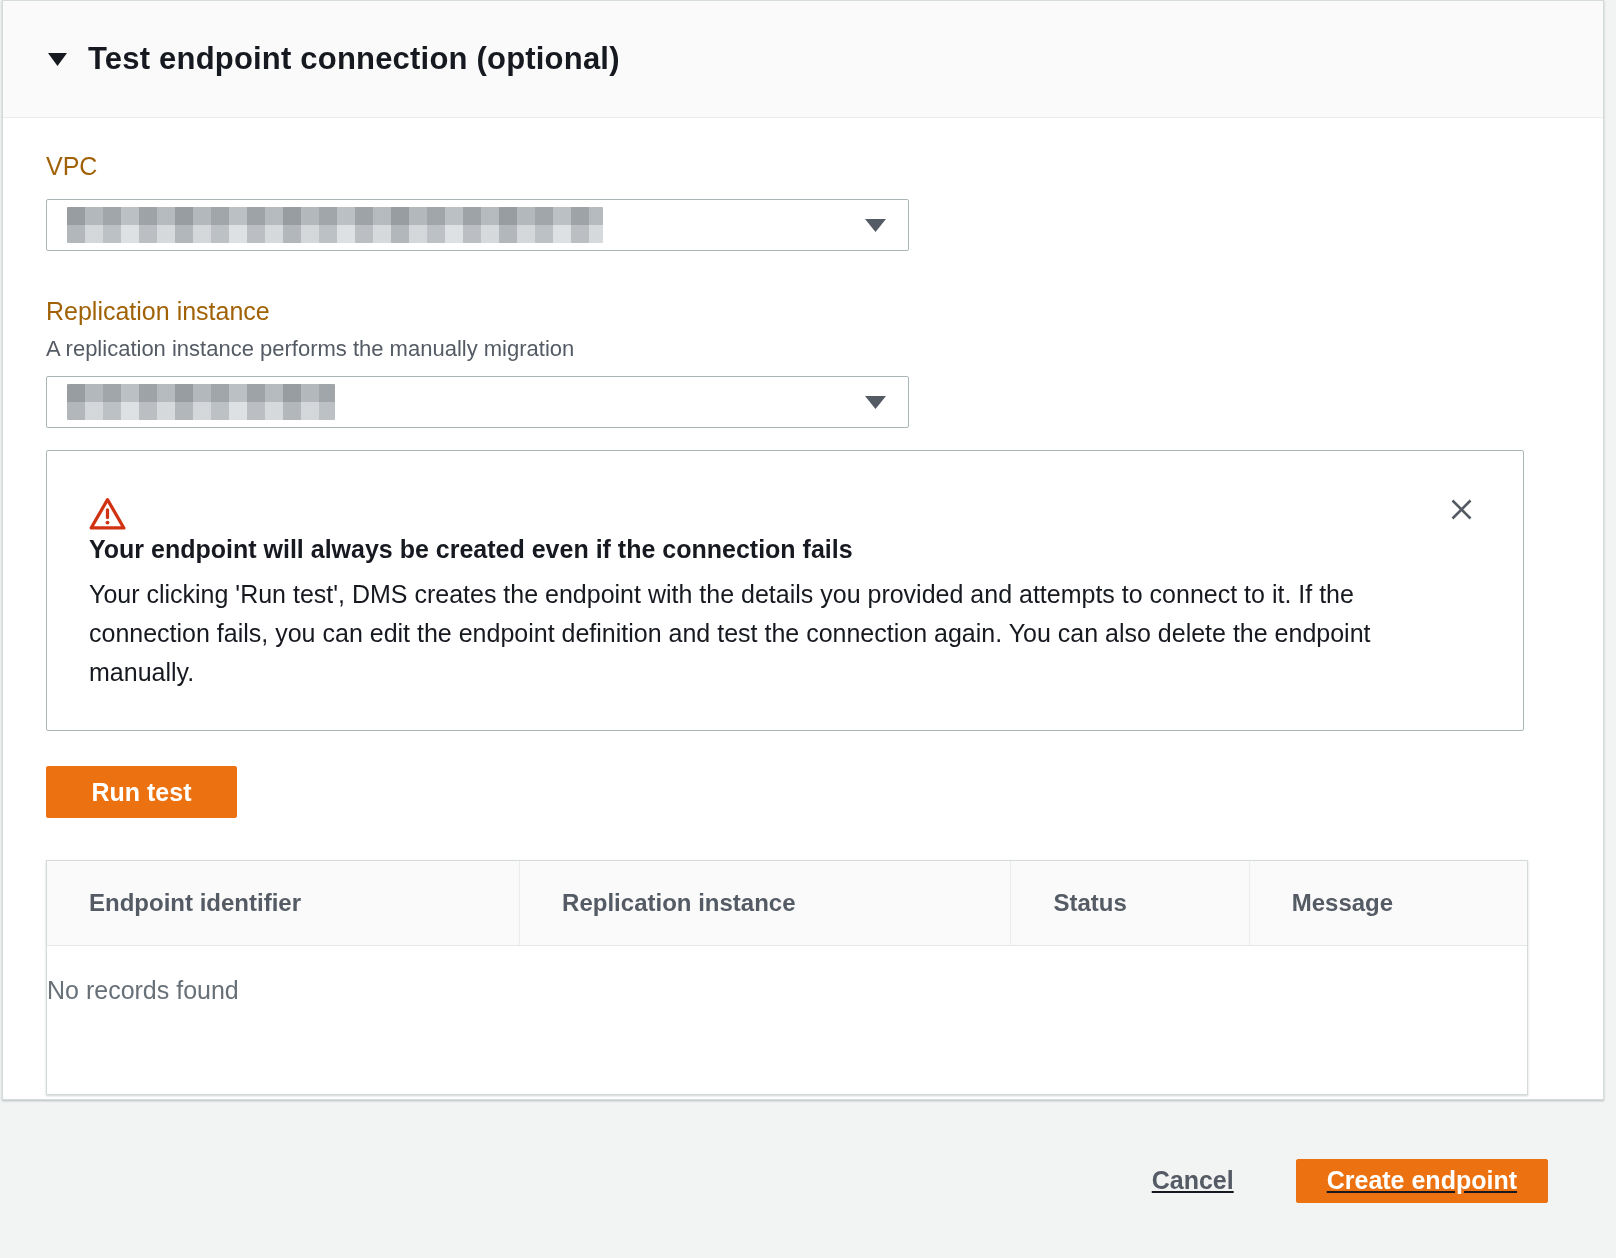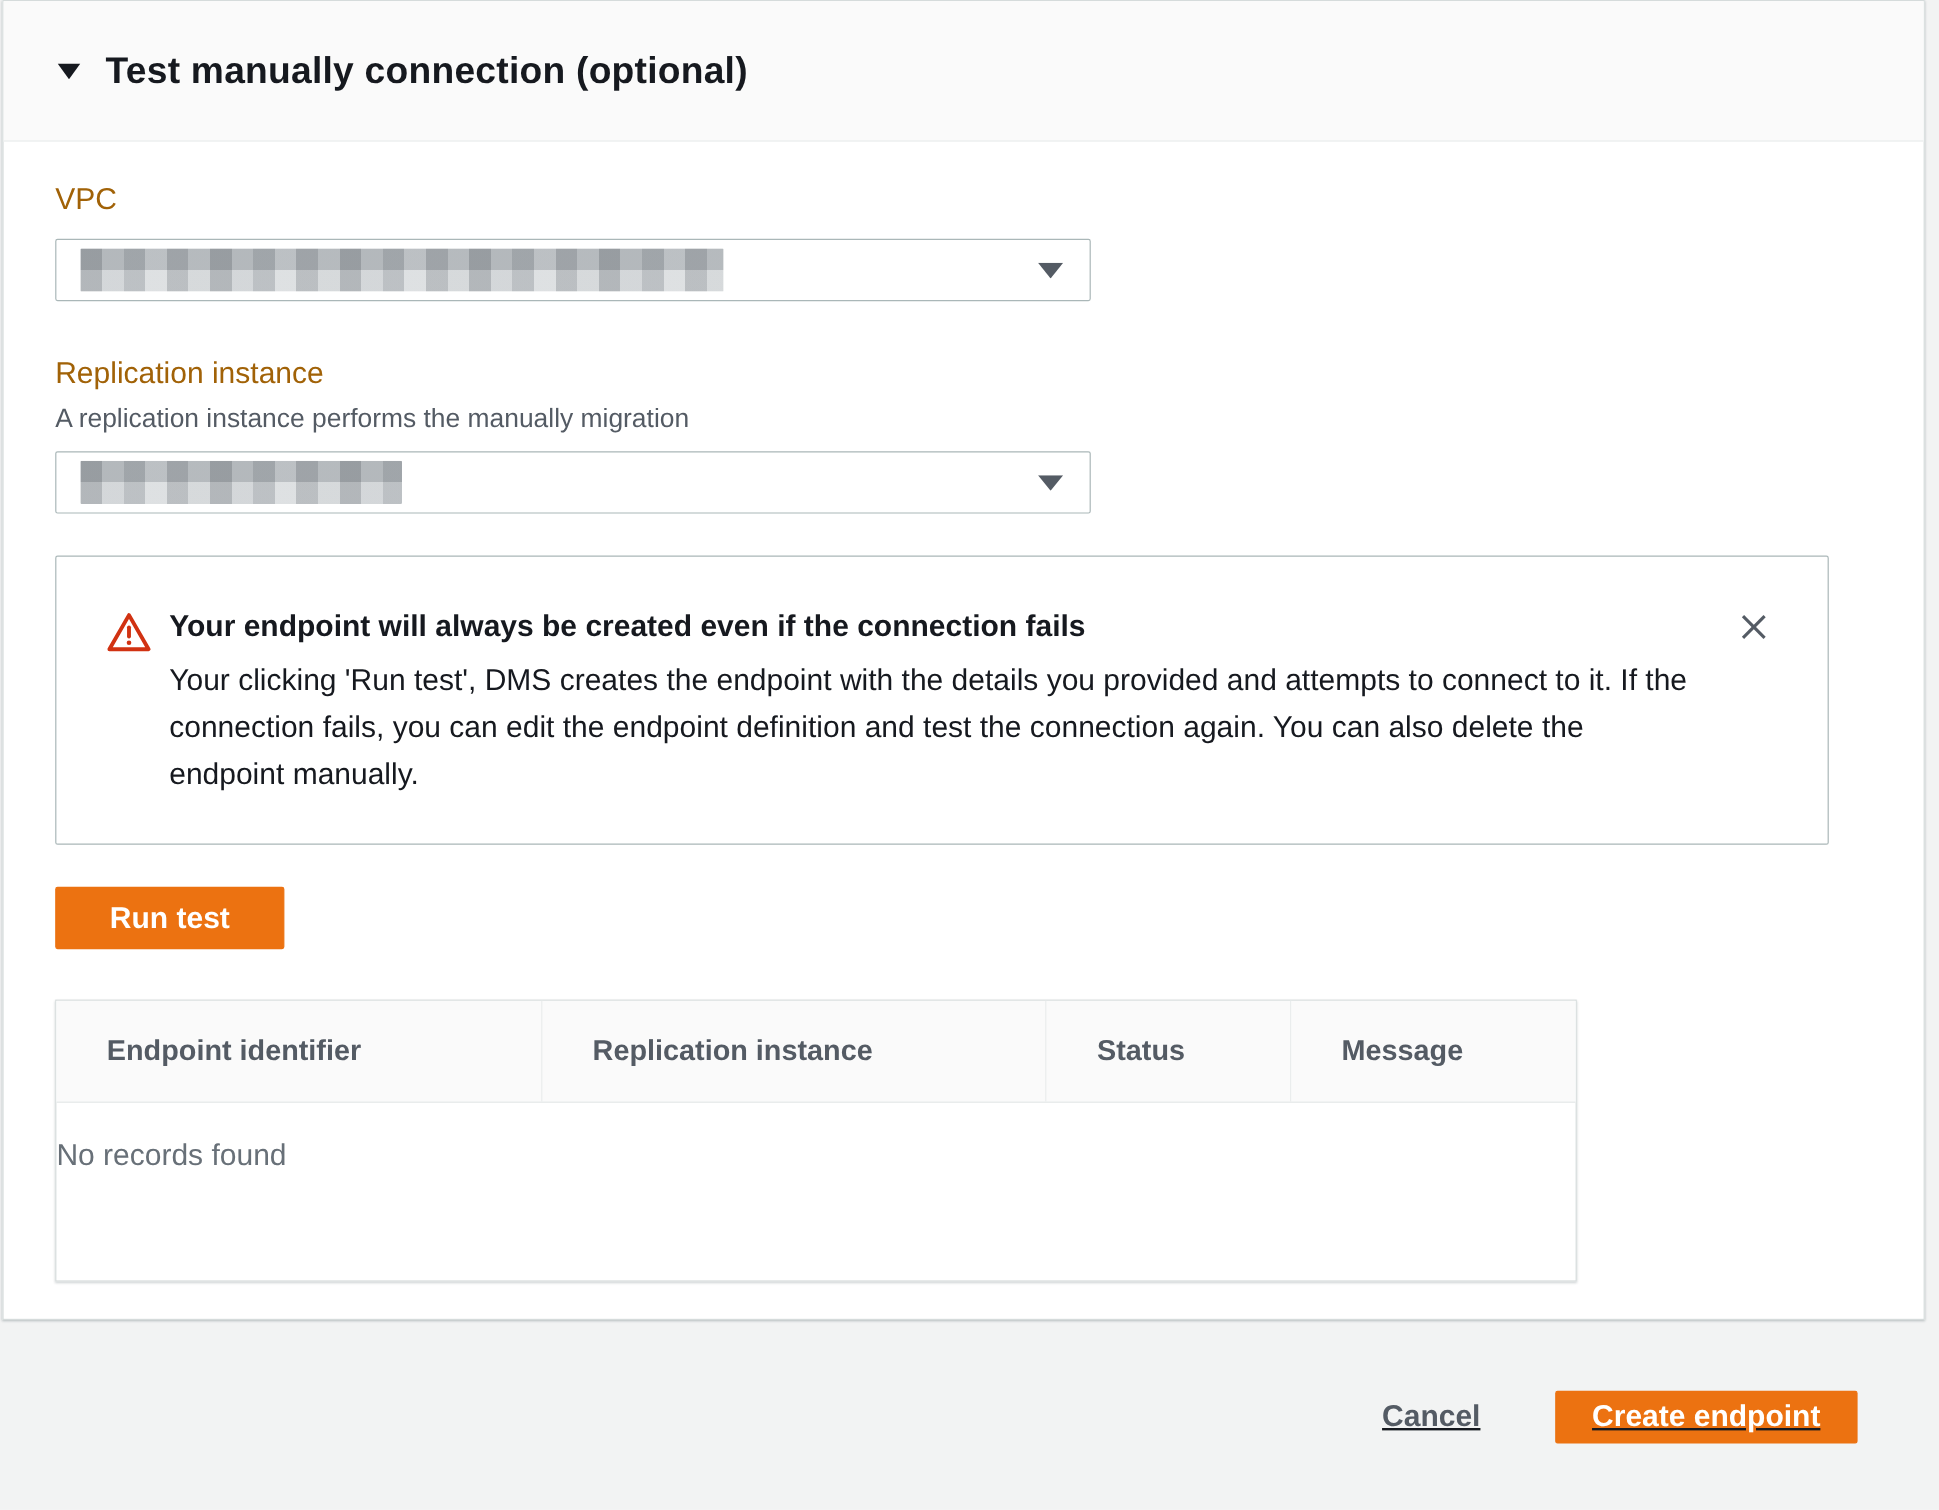--- a/index.html
+++ b/index.html
@@ -56,27 +56,28 @@
         rgba(236,238,239,.9) 0 18px, rgba(196,200,203,.9) 18px 36px);
     background-blend-mode:multiply;
   }
   .redacted-vpc { width:536px; }
   .redacted-ri  { width:268px; }
 
   .spacer-40 { height:46px; }
 
   
   .alert {
-    margin-top:35px;
+    margin-top:22px;
     width:1478px; min-height:233px;
     border:1px solid #aab7b8; border-radius:2px;
     background:#ffffff;
     padding:44px 50px 38px 42px;
     display:flex; align-items:flex-start;
     position:relative;
+    flex-direction:column;
   }
   .alert-icon { flex:0 0 auto; margin-top:1px; margin-right:15px; }
   .alert-content { flex:1 1 auto; padding-right:60px; }
   .alert-title { font-size:25px; font-weight:bold; color:#16191f; margin-bottom:11px; }
   .alert-body  { font-size:25px; color:#16191f; line-height:39px; max-width:1300px; }
   .alert-close {
     position:absolute; top:44px; right:48px;
     width:28px; height:28px;
     display:flex; align-items:center; justify-content:center;
     cursor:pointer; background:none; border:none;
@@ -91,21 +92,21 @@
   }
   .btn-run-test { margin-top:35px; width:191px; height:52px; }
   .btn-link {
     background:none; border:none; color:#545b64;
     font-family:inherit; font-size:25px; font-weight:bold; cursor:pointer;
   }
 
   
   .table-box {
     margin-top:42px;
-    width:1268px;
+    width:1482px;
     border:1px solid #d5dbdb;
     background:#fff;
     box-shadow:0 1px 2px 0 rgba(0,28,36,.2);
   }
   .table-header {
     display:flex; height:85px; background:#fafafa;
     border-bottom:1px solid #e4e8e8;
   }
   .th {
     display:flex; align-items:center;
@@ -138,21 +139,21 @@
 <div class="page">
 
   <section class="card">
 
     <div class="card-header">
       <span class="collapse-caret">
         <svg width="19" height="13" viewBox="0 0 19 13">
             <polygon points="0,0 19,0 9.5,13" fill="#16191f"></polygon>
           </svg>
       </span>
-      <h2 class="card-title">Test manually connection (optional)</h2>
+      <h2 class="card-title">Test endpoint connection (optional)</h2>
     </div>
 
     <div class="card-body">
 
       
       <div class="field">
         <div class="field-label">VPC</div>
         <div class="select-box">
           <span class="redacted redacted-vpc"></span>
           <span class="select-caret">

